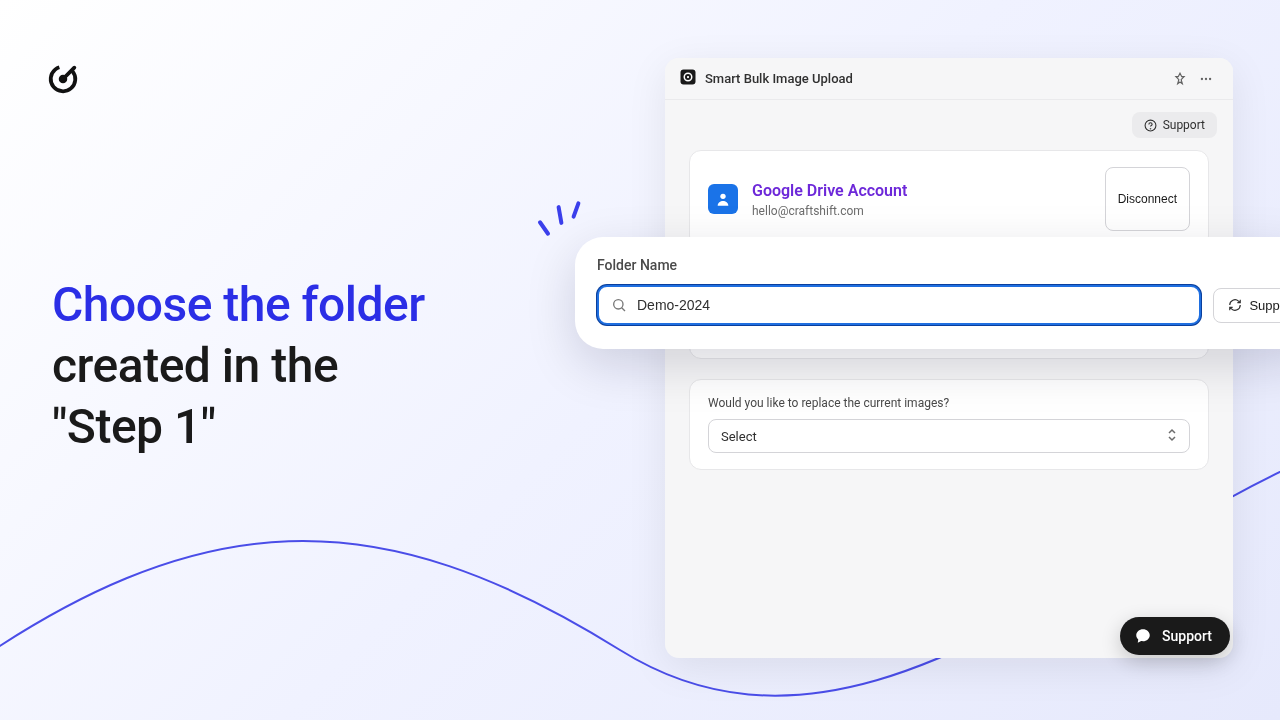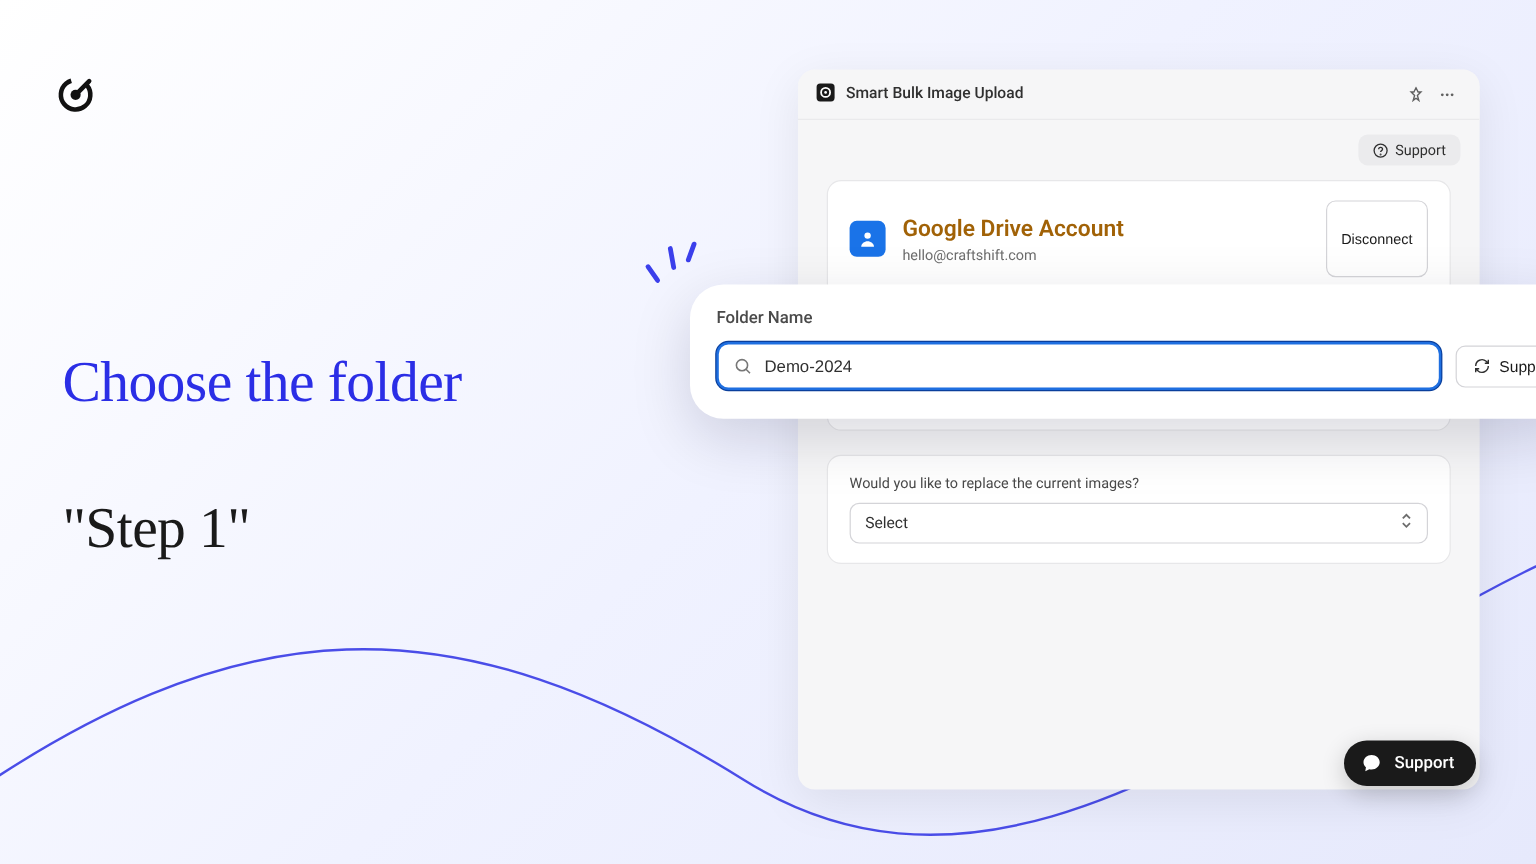--- a/index.html
+++ b/index.html
@@ -9,27 +9,26 @@
     position: relative;
   }
   .logo {
     position: absolute;
     top: 62px;
     left: 46px;
   }
   .headline {
     position: absolute;
     left: 52px;
-    top: 289px;
+    top: 275px;
     font-size: 48px;
     font-weight: 500;
     line-height: 1.27;
     letter-spacing: -0.5px;
     color: #1a1a1a;
-    font-family: Liberation Serif, serif;
   }
   .headline .accent { color: #2b2ee6; }
   .sparkle {
     position: absolute;
     left: 530px;
     top: 195px;
     width: 60px;
     height: 50px;
   }
   .sparkle span {
@@ -104,21 +103,21 @@
     padding: 16px 18px;
   }
   .acct-card { display: flex; align-items: center; gap: 14px; }
   .avatar {
     width: 30px; height: 30px;
     background: #1a73e8;
     border-radius: 6px;
     display: flex; align-items: center; justify-content: center;
   }
   .avatar svg { fill: #fff; }
-  .acct-info .name { font-size: 19px; font-weight: 600; color: #a16207; }
+  .acct-info .name { font-size: 16px; font-weight: 600; color: #6d28d9; }
   .acct-info .email { font-size: 12px; color: #6d6d6d; margin-top: 4px; }
   .disconnect-btn {
     margin-left: auto;
     background: #fff;
     border: 1px solid #d4d4d8;
     border-radius: 8px;
     padding: 24px 12px;
     font-size: 12px;
     font-weight: 500;
     cursor: pointer;
@@ -241,21 +240,21 @@
 <div class="logo">
   <svg width="34" height="34" viewBox="0 0 36 36" fill="none">
     <circle cx="18" cy="18" r="13" stroke="#111" stroke-width="4" fill="none" stroke-dasharray="66 20" transform="rotate(-40 18 18)"></circle>
     <circle cx="18" cy="18" r="4.5" fill="#111"></circle>
     <path d="M 18 18 L 30 6" stroke="#111" stroke-width="4" stroke-linecap="round"></path>
   </svg>
 </div>
 
 <div class="headline">
   <span class="accent">Choose the folder</span><br>
-  <br>
+  <span>created in the</span><br>
   <span>"Step 1"</span>
 </div>
 
 <div class="sparkle">
   <span class="s1"></span>
     <span class="s2"></span>
     <span class="s3"></span>
 </div>
 
 <div class="panel">

